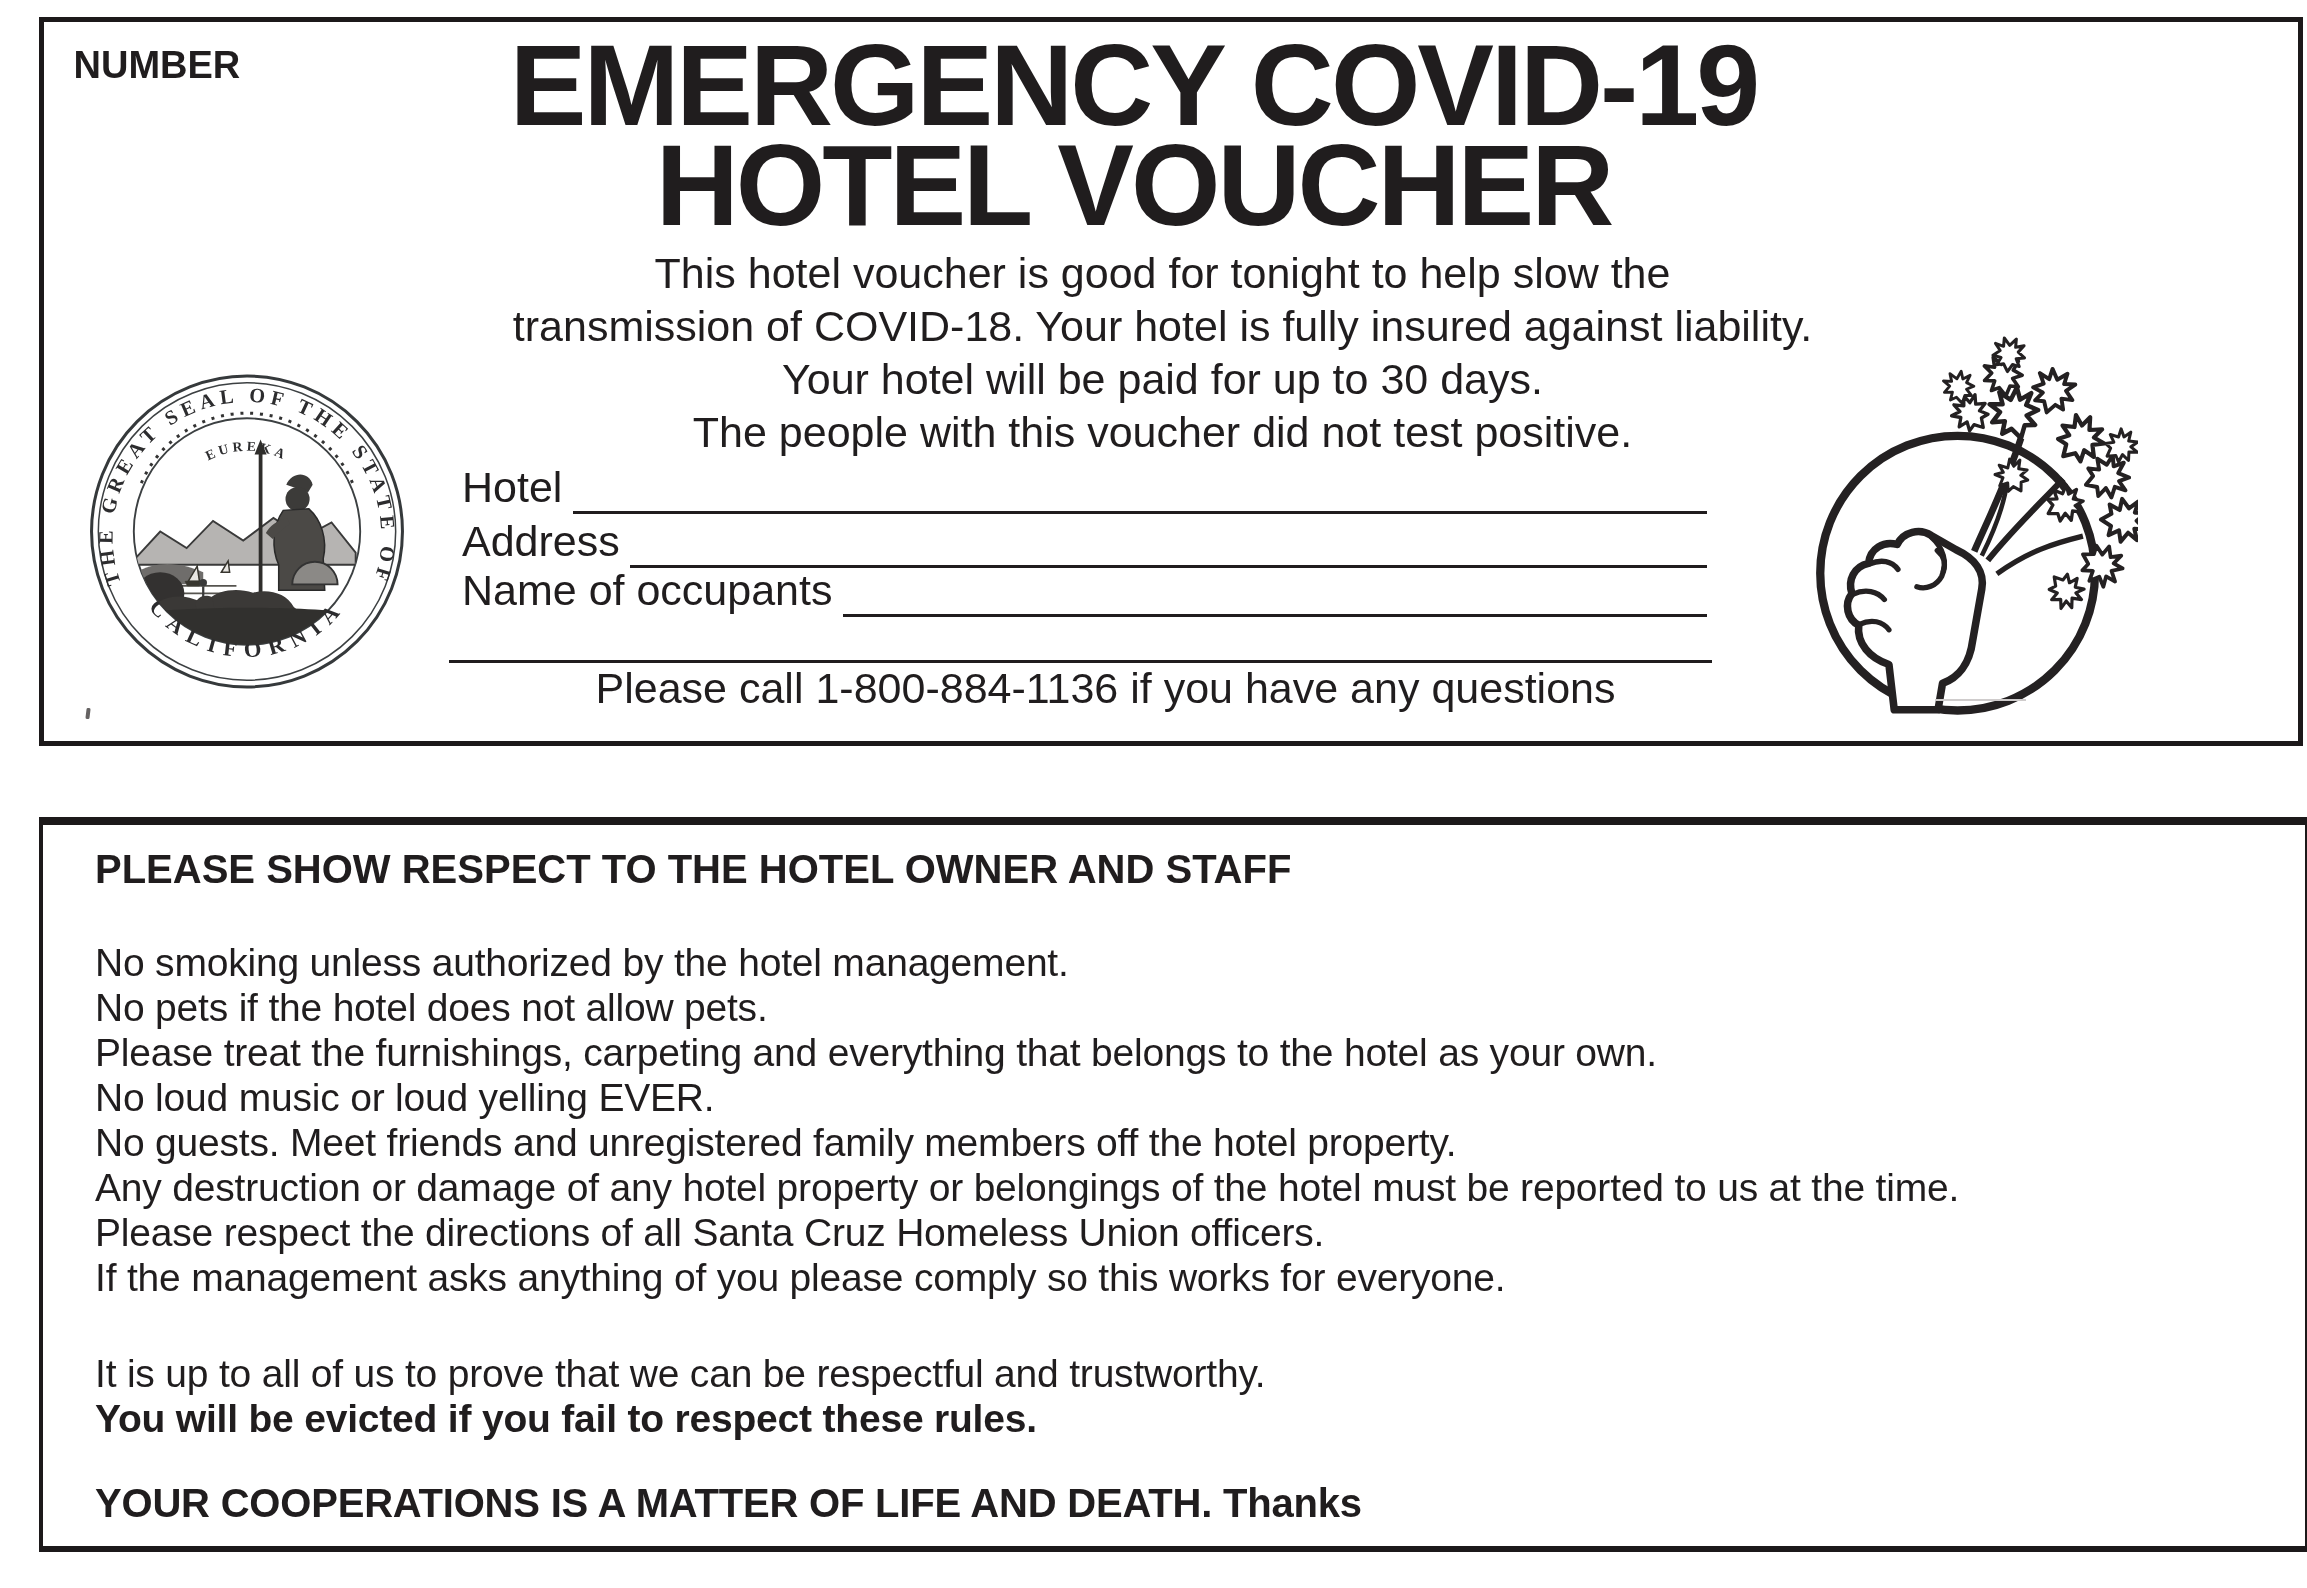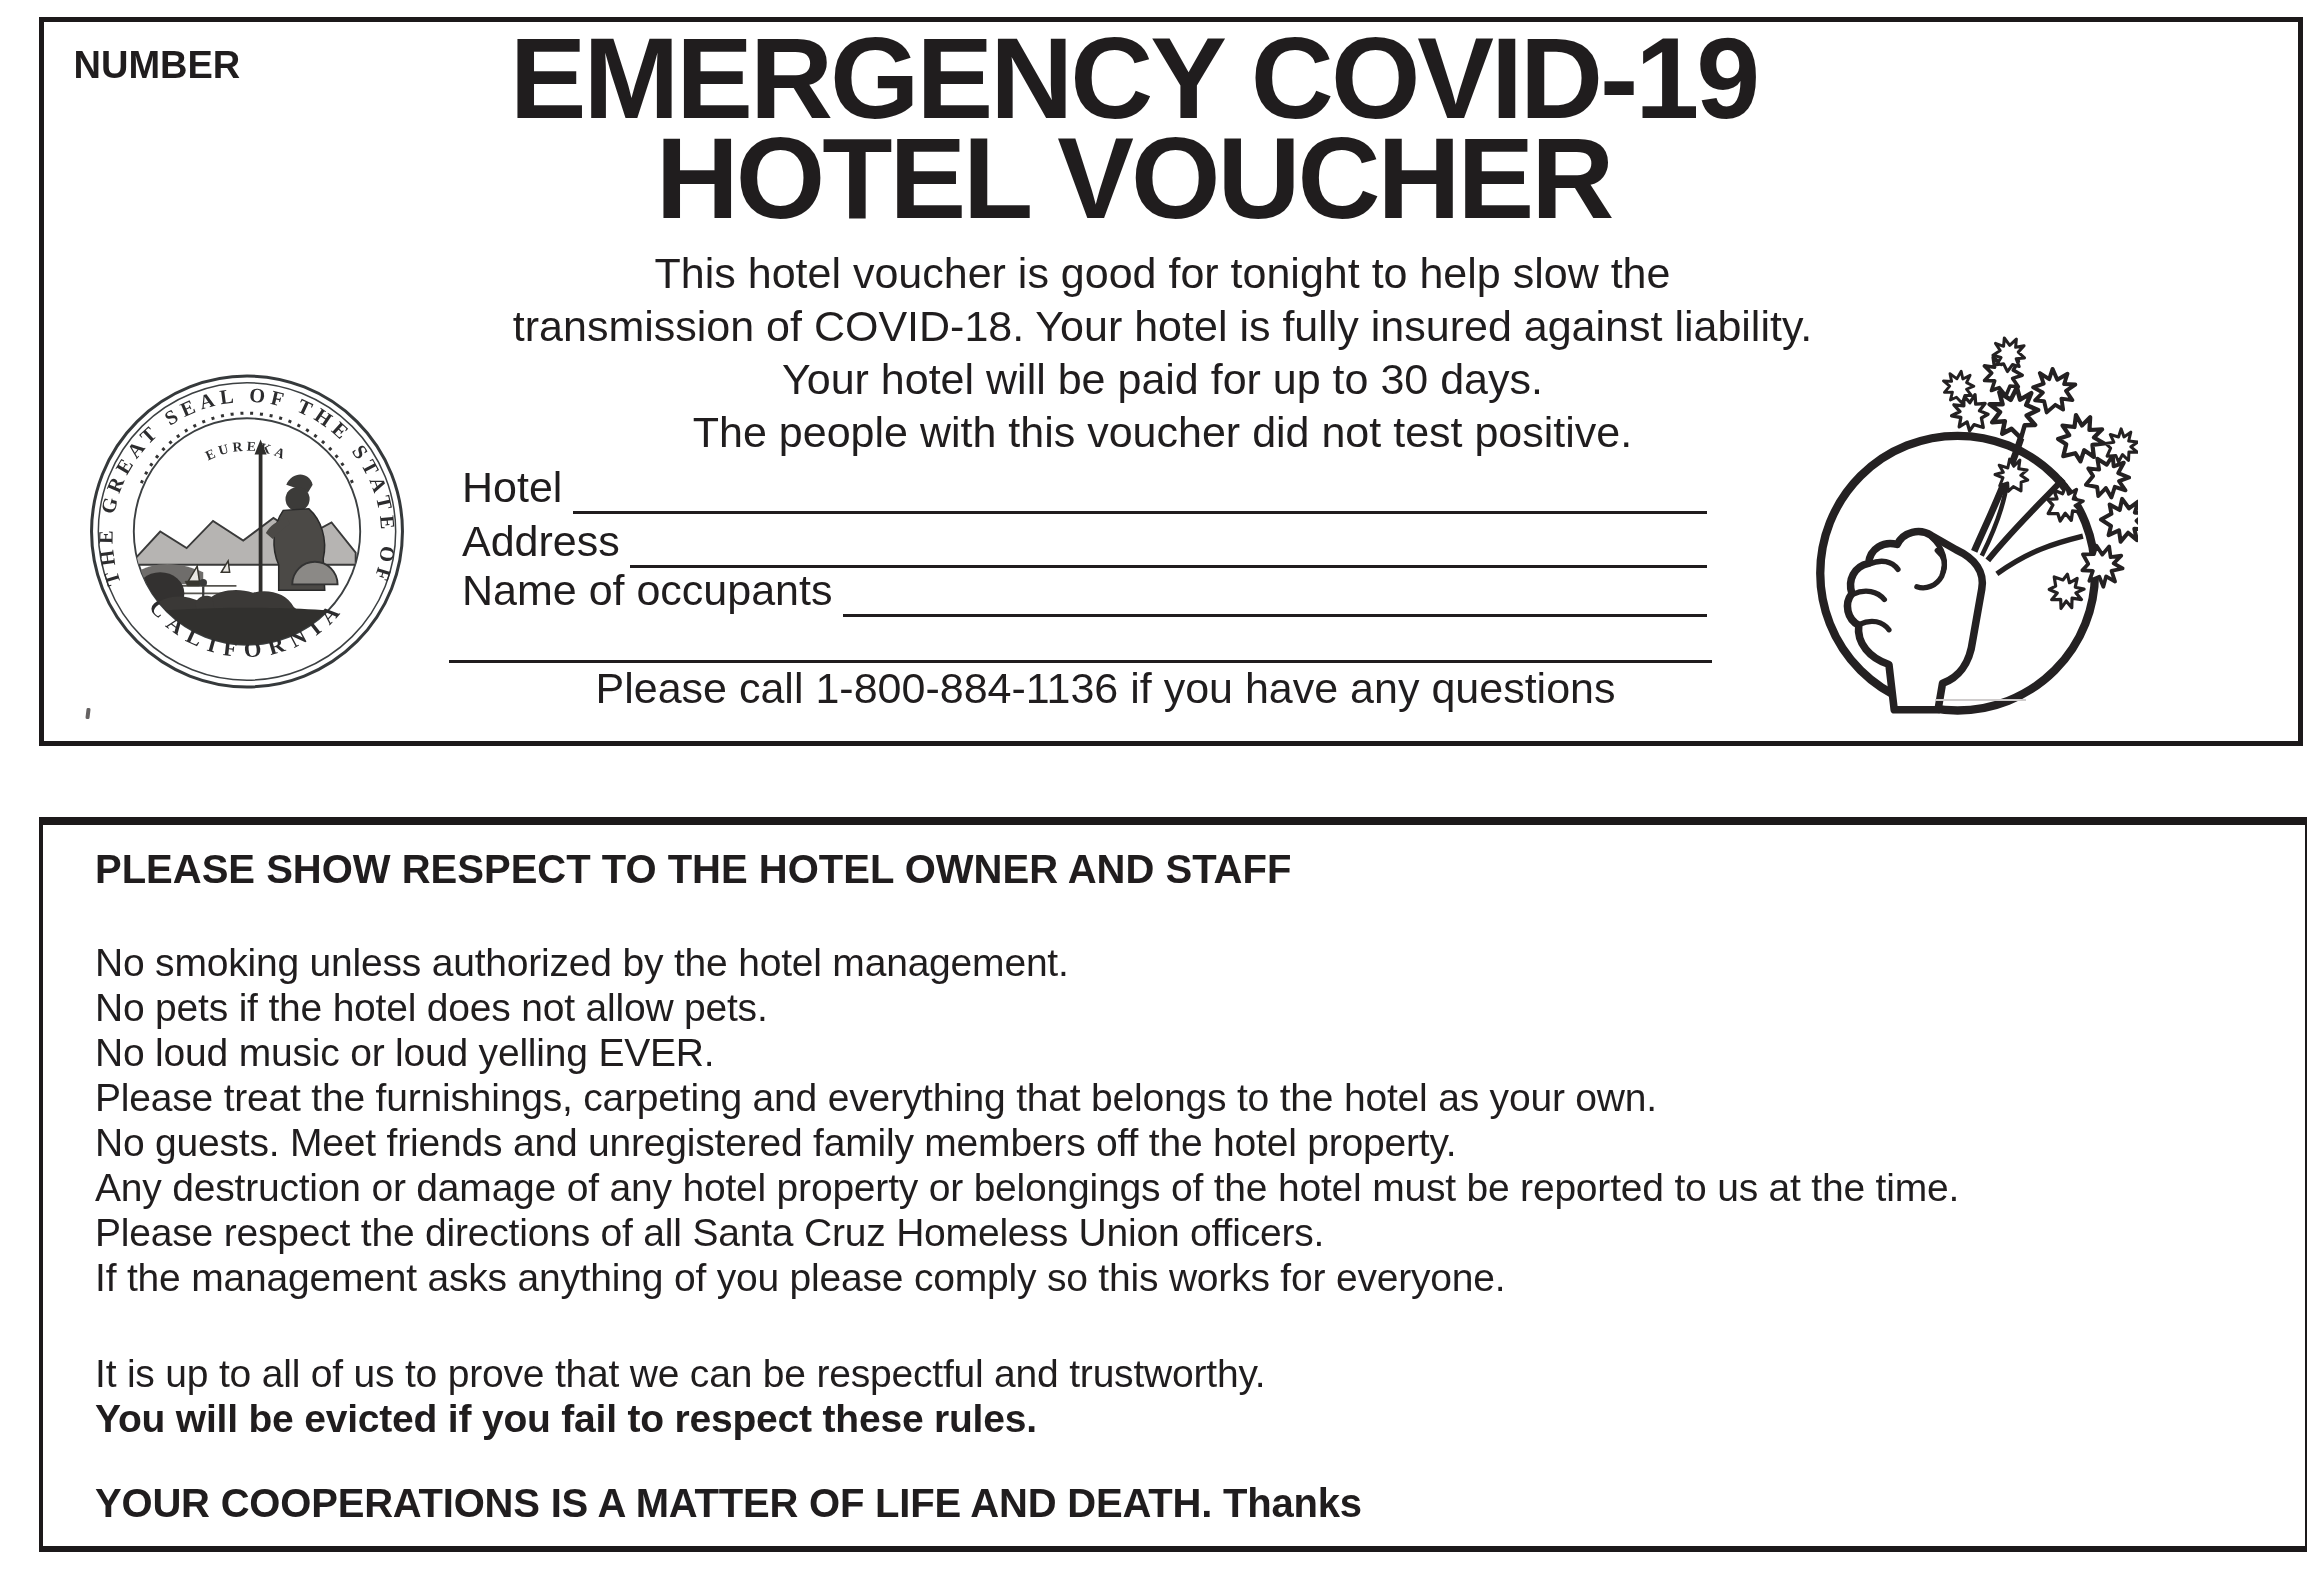--- a/index.html
+++ b/index.html
@@ -18,21 +18,21 @@
     border-style:solid;border-color:#1c191a;
     border-width:8.3px 3.8px 6.8px 4.5px;
     padding:21px 83px 0 52px;
   }
   .abs{position:absolute;}
   .number-label{
     left:29.5px;top:21px;font-size:38px;font-weight:bold;line-height:1.2;
     letter-spacing:0px;
   }
   .voucher-title{
-    left:0;top:6px;width:2179px;text-align:center;
+    left:0;top:13px;width:2179px;text-align:center;
     font-size:115px;font-weight:bold;line-height:100px;letter-spacing:-3px;
     white-space:nowrap;
   }
   .intro{
     left:0;top:225px;width:2237px;text-align:center;
     font-size:43px;line-height:53px;white-space:nowrap;
   }
   .frow{
     left:418px;width:1245px;height:54px;display:flex;align-items:flex-start;
     font-size:43px;line-height:54px;white-space:nowrap;
@@ -224,22 +224,22 @@
   <div class="abs scan-dash"></div>
 </div>
 
 <div class="abs scan-smudge"></div>
 
 <div class="card rules-card">
   <div class="r-header">PLEASE SHOW RESPECT TO THE HOTEL OWNER AND STAFF</div>
 
   <div class="r-line">No smoking unless authorized by the hotel management.</div>
   <div class="r-line">No pets if the hotel does not allow pets.</div>
+  <div class="r-line">Please treat the furnishings, carpeting and everything that belongs to the hotel as your own.</div>
   <div class="r-line">No loud music or loud yelling EVER.</div>
-  <div class="r-line">Please treat the furnishings, carpeting and everything that belongs to the hotel as your own.</div>
   <div class="r-line">No guests. Meet friends and unregistered family members off the hotel property.</div>
   <div class="r-line">Any destruction or damage of any hotel property or belongings of the hotel must be reported to us at the time.</div>
   <div class="r-line">Please respect the directions of all Santa Cruz Homeless Union officers.</div>
   <div class="r-line">If the management asks anything of you please comply so this works for everyone.</div>
   <div class="r-line r-closing">It is up to all of us to prove that we can be respectful and trustworthy.</div>
 
   <div class="r-line r-bold">You will be evicted if you fail to respect these rules.</div>
 
   <div class="r-line r-final">YOUR COOPERATIONS IS A MATTER OF LIFE AND DEATH. Thanks</div>
 </div>

